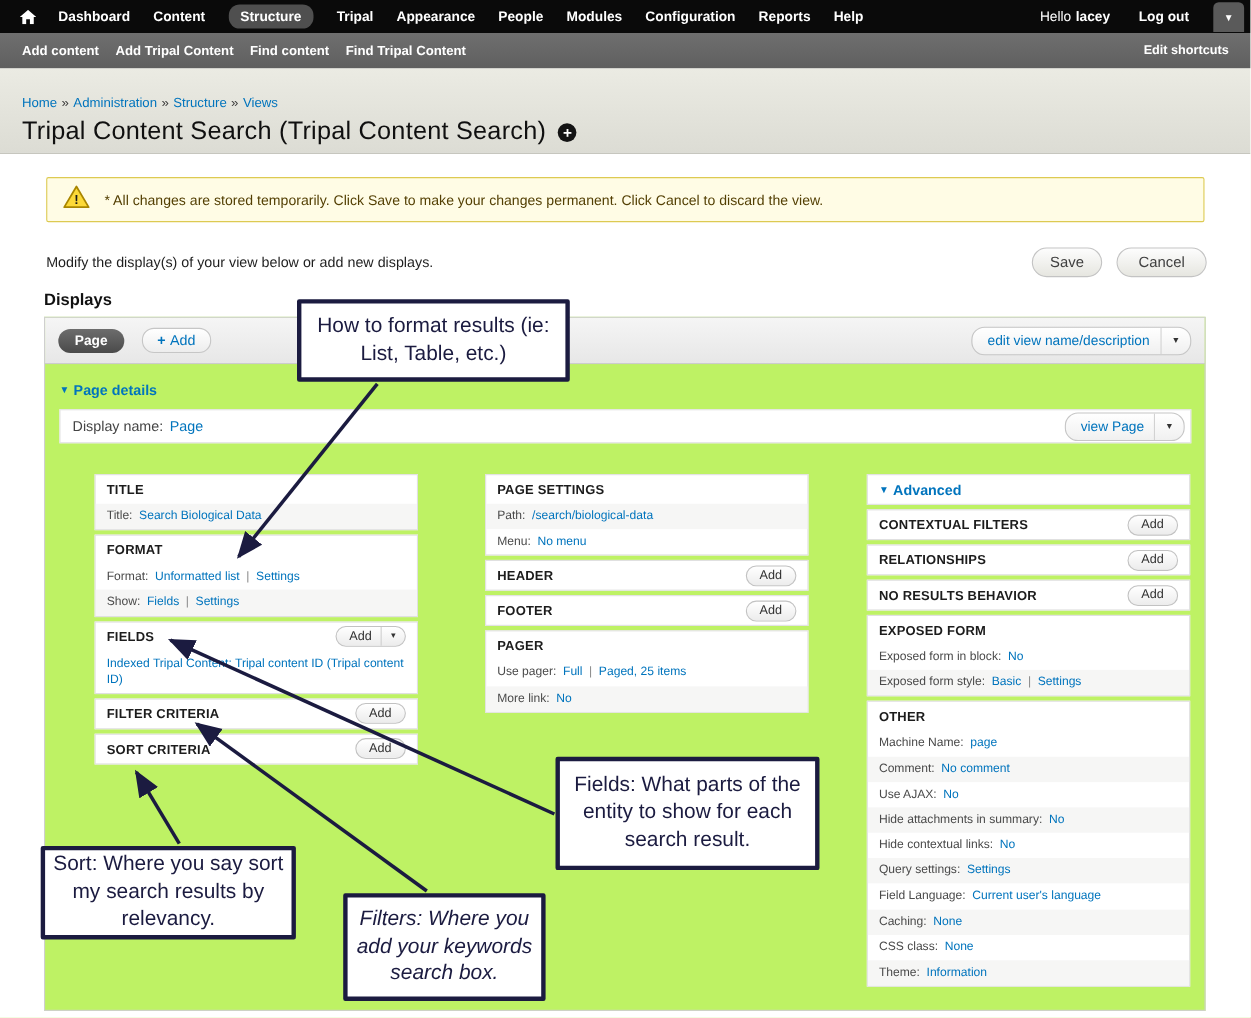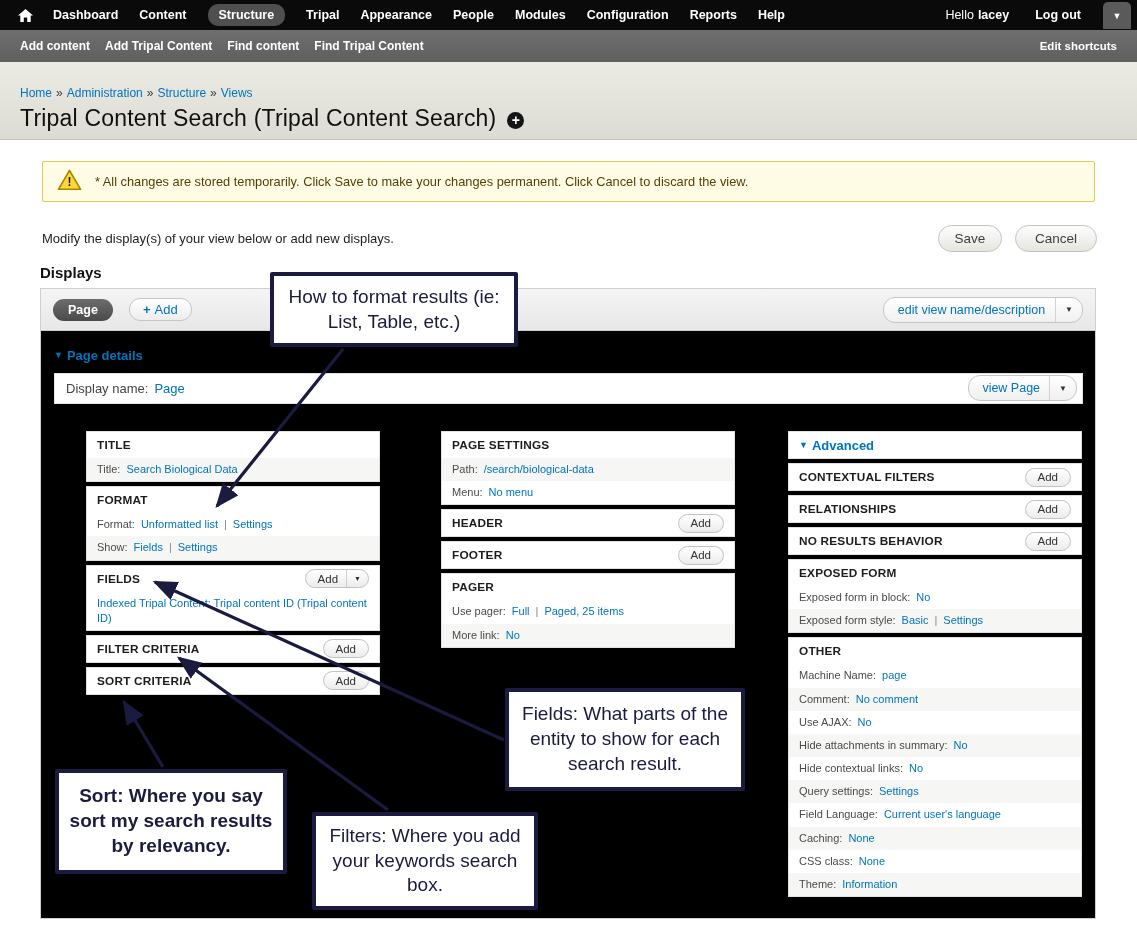--- a/index.html
+++ b/index.html
@@ -48,21 +48,21 @@
   .instruction { position:absolute; left:42px; top:231px; font-size:13px; color:#1e1e1e; }
   .pill-btn { border:1px solid #c3c3c3; border-radius:14px; background:linear-gradient(#fdfdfd,#e6e6e0);
     color:#3f3f3f; font-size:13.5px; display:flex; align-items:center; justify-content:center; box-sizing:border-box; }
   .btn-save { position:absolute; left:938px; top:225px; width:64px; height:27px; }
   .btn-cancel { position:absolute; left:1015px; top:225px; width:82px; height:27px; }
 
   .displays-heading { position:absolute; left:40px; top:264px; font-size:15px; font-weight:bold; color:#111; margin:0; }
 
   
   .views-container { position:absolute; left:40px; top:288px; width:1056px; height:631px;
-    border:1px solid #cfcfcf; background:#000000; box-sizing:border-box; }
+    border:1px solid #cfcfcf; background:#bef264; box-sizing:border-box; }
   .tab-strip { height:42px; background:linear-gradient(#f5f5f5,#e7e7e7); border-bottom:1px solid #ccc;
     display:flex; align-items:center; padding:0 12px; box-sizing:border-box; }
   .display-tab { background:linear-gradient(#6d6d6d,#4a4a4a); color:#fff; font-weight:bold; font-size:12.5px;
     border-radius:11px; padding:4px 15px; }
   .add-display-btn { margin-left:16px; display:flex; align-items:center; gap:4px; border:1px solid #c6c6c6;
     background:linear-gradient(#ffffff,#ededed); border-radius:11px; padding:3px 13px; color:var(--link); font-size:13px; }
   .plus-glyph { font-weight:bold; }
   .edit-view-btn { margin-left:auto; display:flex; align-items:center; border:1px solid #c6c6c6;
     background:linear-gradient(#ffffff,#f0f0f0); border-radius:12px; font-size:12.5px; color:var(--link); height:24px; }
   .edit-view-label { padding:0 10px 0 14px; }
@@ -343,17 +343,17 @@
       </marker>
     </defs>
   <line x1="343" y1="349" x2="217" y2="506" stroke="#1b1b40" stroke-width="3.2" marker-end="url(#ah)"></line>
       <line x1="504" y1="740" x2="155" y2="582" stroke="#1b1b40" stroke-width="3.2" marker-end="url(#ah)"></line>
       <line x1="163" y1="767" x2="124" y2="702" stroke="#1b1b40" stroke-width="3.2" marker-end="url(#ah)"></line>
       <line x1="388" y1="810" x2="179" y2="658" stroke="#1b1b40" stroke-width="3.2" marker-end="url(#ah)"></line>
     </svg>
   <div id="annotation-layer">
       <div class="annotation" style="left: 270px; top: 272px; width: 248px; height: 75px;">How to format results (ie: List, Table, etc.)</div>
       <div class="annotation" style="left: 505px; top: 688px; width: 240px; height: 103px;">Fields: What parts of the entity to show for each search result.</div>
-      <div class="annotation" style="left: 55px; top: 769px; width: 232px; height: 105px; font-weight: bold;">Sort: Where you say sort my search results by relevancy.</div>
-      <div class="annotation" style="left: 312px; top: 812px; width: 226px; height: 98px;">Filters: Where you add your keywords search box.</div>
+      <div class="annotation" style="left: 37px; top: 769px; width: 232px; height: 85px;">Sort: Where you say sort my search results by relevancy.</div>
+      <div class="annotation" style="left: 312px; top: 812px; width: 184px; height: 98px; font-style: italic;">Filters: Where you add your keywords search box.</div>
     </div>
 
 </div>
 
 </body></html>

